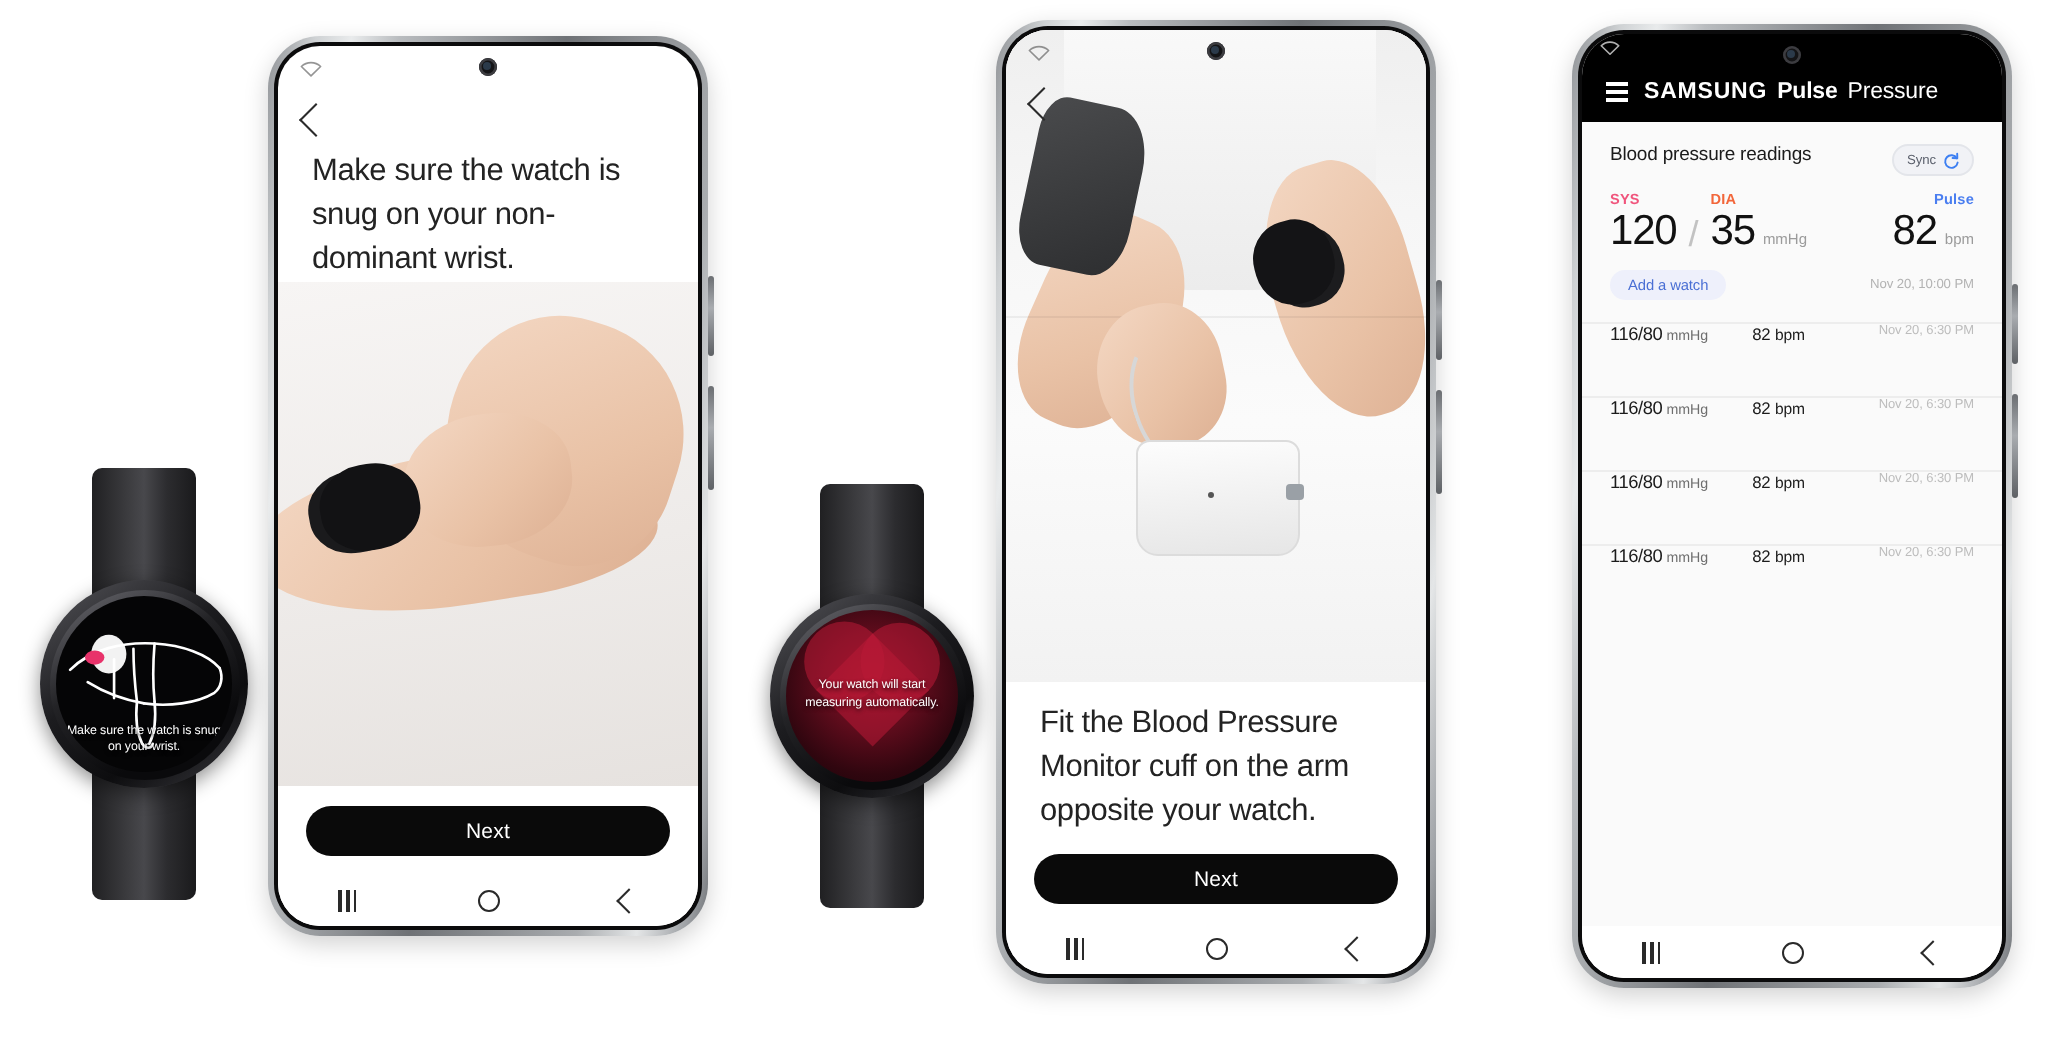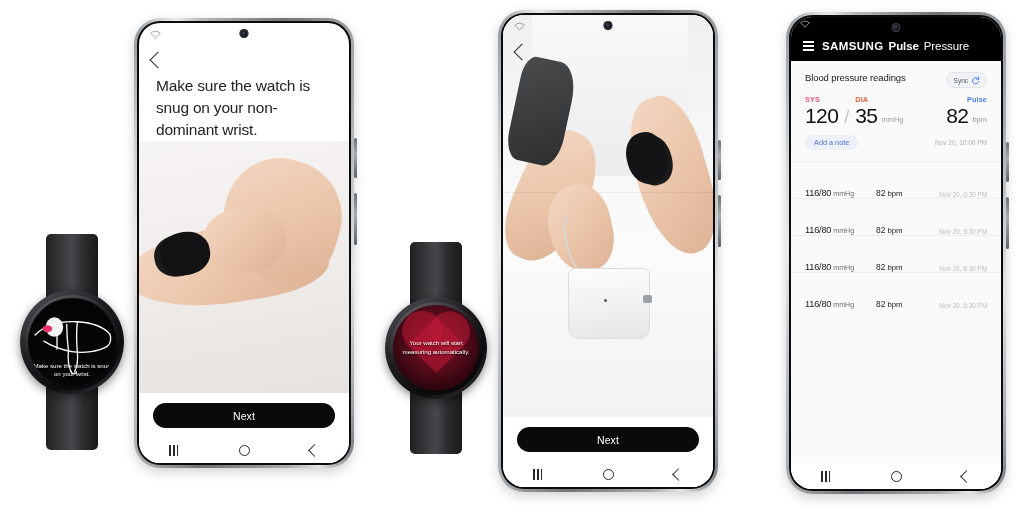--- a/index.html
+++ b/index.html
@@ -241,21 +241,21 @@
 
   .note-row{display:flex;align-items:center;justify-content:space-between;padding:9px 0 11px;}
   .note-btn{
     background:#eef0fb;border:none;border-radius:9px;padding:3px 9px;
     font-size:7.4px;color:#4a6fd4;letter-spacing:-.05px;
   }
   .note-time{font-size:6.6px;color:#b3b3b3;letter-spacing:-.05px;}
 
   .readings-list{flex:1 1 auto;overflow:hidden;background:#fafafa;}
   .reading-row{
-    display:flex;align-items:flex-end;padding:0 14px;box-sizing:border-box;
+    display:flex;align-items:flex-start;padding:0 14px;box-sizing:border-box;
     height:37px;border-top:1px solid #ededed;
   }
   .r-bp{font-size:9.2px;color:#1b1b1b;letter-spacing:-.2px;}
   .r-bp .u{font-size:7.1px;color:#6e6e6e;margin-left:2px;letter-spacing:0;}
   .r-pulse{font-size:8.4px;color:#1b1b1b;margin-left:22px;letter-spacing:-.1px;}
   .r-pulse .u{font-size:7.8px;}
   .r-time{margin-left:auto;font-size:6.5px;color:#bdbdbd;letter-spacing:-.05px;}
 
   .shm-footer{flex:0 0 auto;padding:7px 13px 8px;box-sizing:border-box;background:#fafafa;}
 </style>
@@ -372,20 +372,23 @@
         <div class="tube"></div>
         <div class="bp-device">
           <span class="bp-plug"></span>
         </div>
 
         <div class="backbar" style="position:absolute;top:22px;left:0;">
           <span class="chev-back"></span>
         </div>
       </div>
 
+      <div style="flex:0 0 auto;background:#fff;padding-top:10px;">
+        <div class="tut-title">Fit the Blood Pressure Monitor cuff on the arm opposite your watch.</div>
+      </div>
 
       <div class="btn-wrap">
         <button class="pill-btn">Next</button>
       </div>
 
       <div class="navbar">
         <span class="nav-recents">
             <i></i>
             <i></i>
             <i></i>
@@ -450,21 +453,21 @@
             <div class="pulse-group">
               <span class="vital-label lbl-pulse">Pulse</span>
               <span class="pulse-row">
                 <span class="vital-num">82</span>
                 <span class="vital-unit">bpm</span>
               </span>
             </div>
           </div>
 
           <div class="note-row">
-            <button class="note-btn">Add a note</button>
+            <button class="note-btn">Add a watch</button>
             <span class="note-time">Nov 20, 10:00 PM</span>
           </div>
         </div>
 
         <div class="readings-list">
 
           <div class="reading-row">
             <span class="r-bp"><span>116/80</span><span class="u">mmHg</span></span>
             <span class="r-pulse"><span>82</span> <span class="u">bpm</span></span>
             <span class="r-time">Nov 20, 6:30 PM</span>

